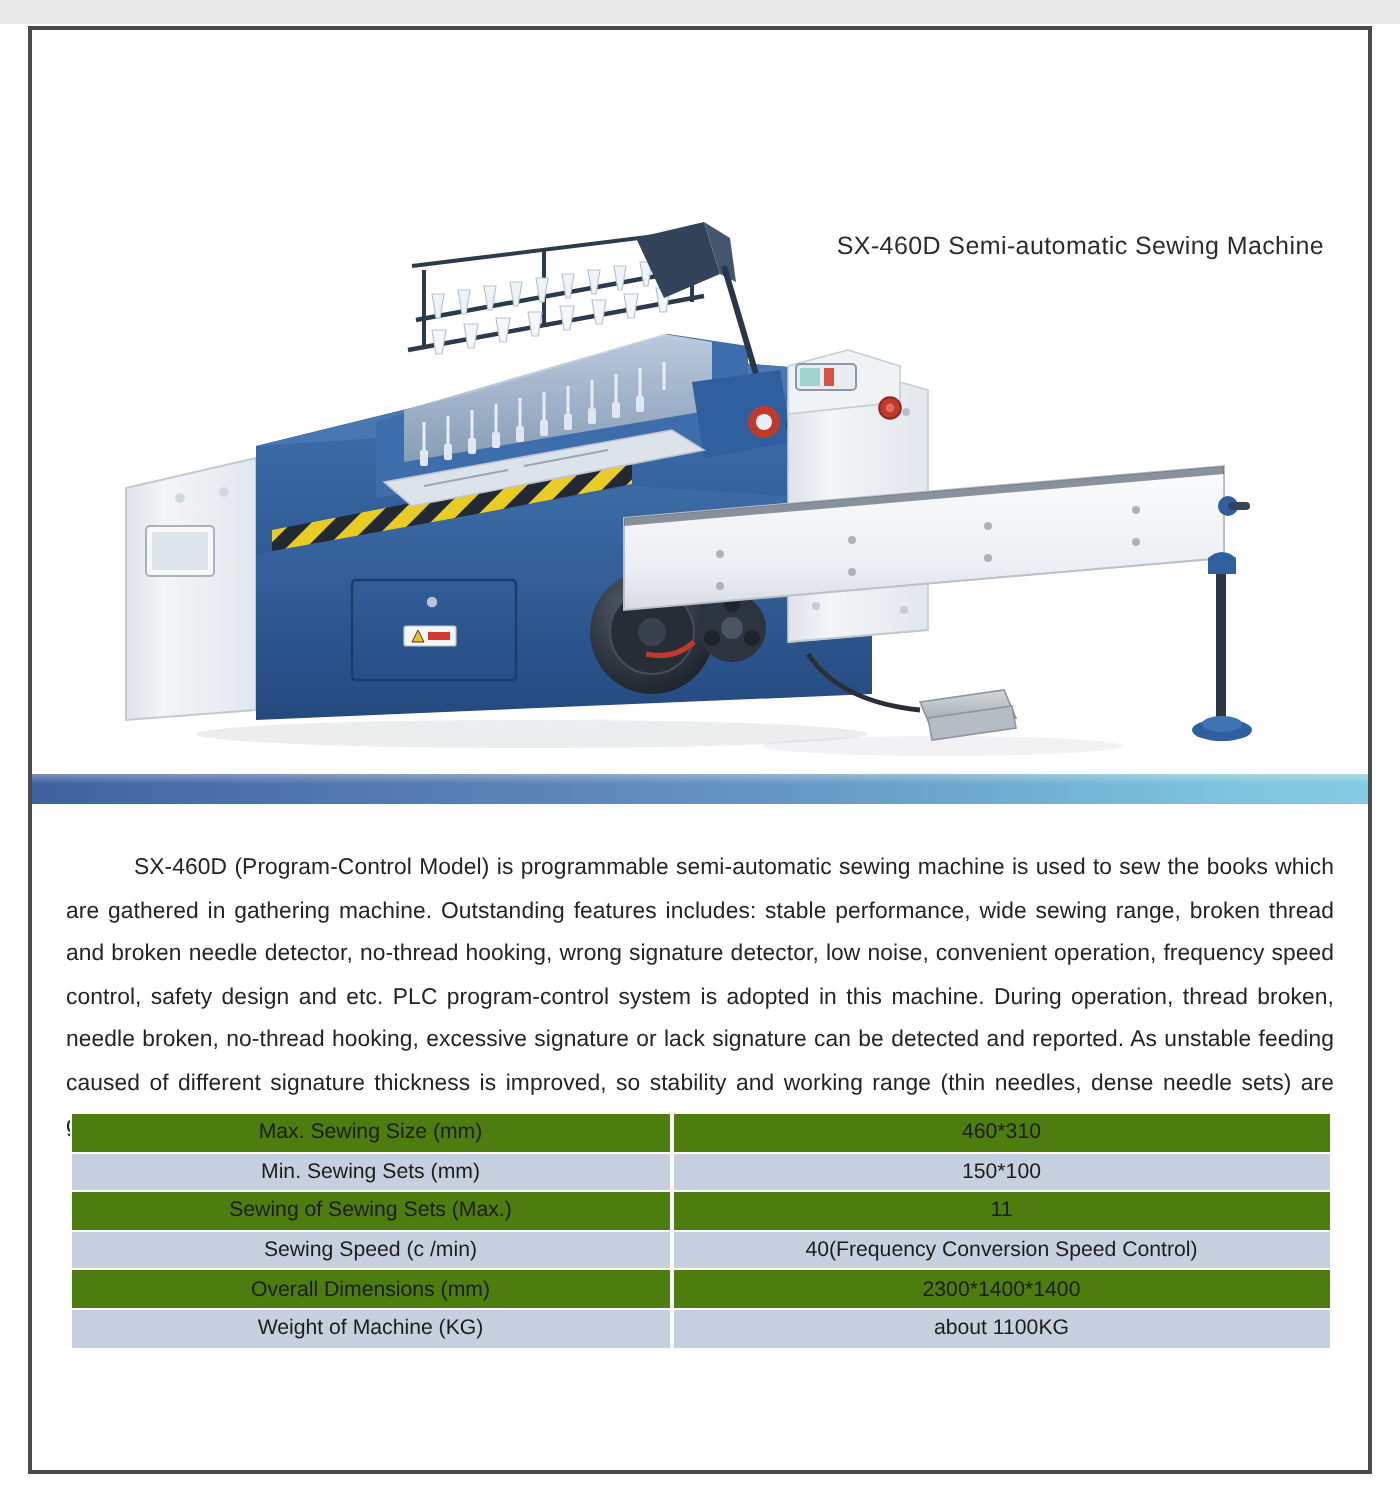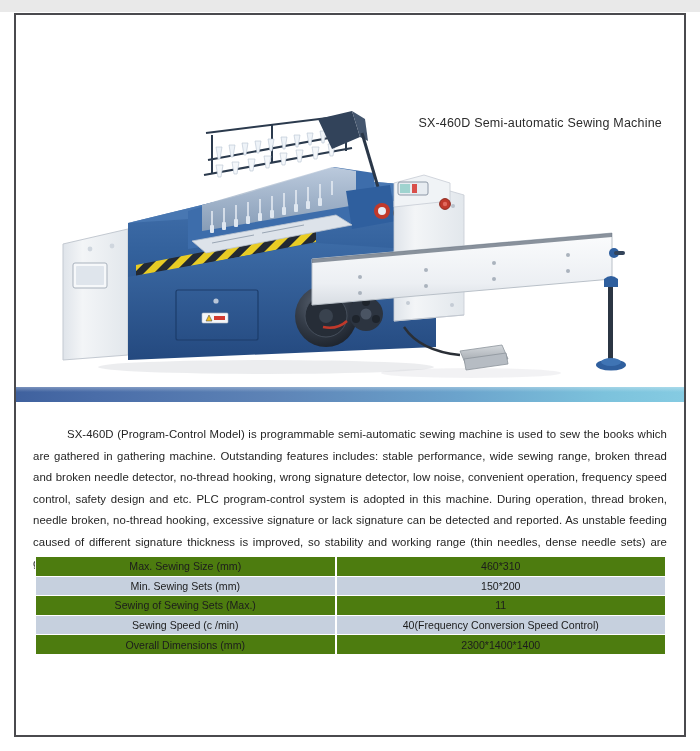--- a/index.html
+++ b/index.html
@@ -353,32 +353,36 @@
 
     <div id="spec-table-wrap">
       <table id="spec-table">
         <tbody>
             <tr class="row-yellow">
               <td class="c-left">Max. Sewing Size (mm)</td>
               <td class="c-right">460*310</td>
             </tr>
             <tr class="row-gray">
               <td class="c-left">Min. Sewing Sets (mm)</td>
-              <td class="c-right">150*200</td>
+              <td class="c-right">150*100</td>
             </tr>
             <tr class="row-yellow">
               <td class="c-left">Sewing of Sewing Sets (Max.)</td>
               <td class="c-right">11</td>
             </tr>
             <tr class="row-gray">
               <td class="c-left">Sewing Speed (c /min)</td>
               <td class="c-right">40(Frequency Conversion Speed Control)</td>
             </tr>
             <tr class="row-yellow">
               <td class="c-left">Overall Dimensions (mm)</td>
               <td class="c-right">2300*1400*1400</td>
             </tr>
+            <tr class="row-gray">
+              <td class="c-left">Weight of Machine (KG)</td>
+              <td class="c-right">about 1100KG</td>
+            </tr>
           </tbody>
       </table>
     </div>
 
   </div>
 </div>
 
 </body></html>

